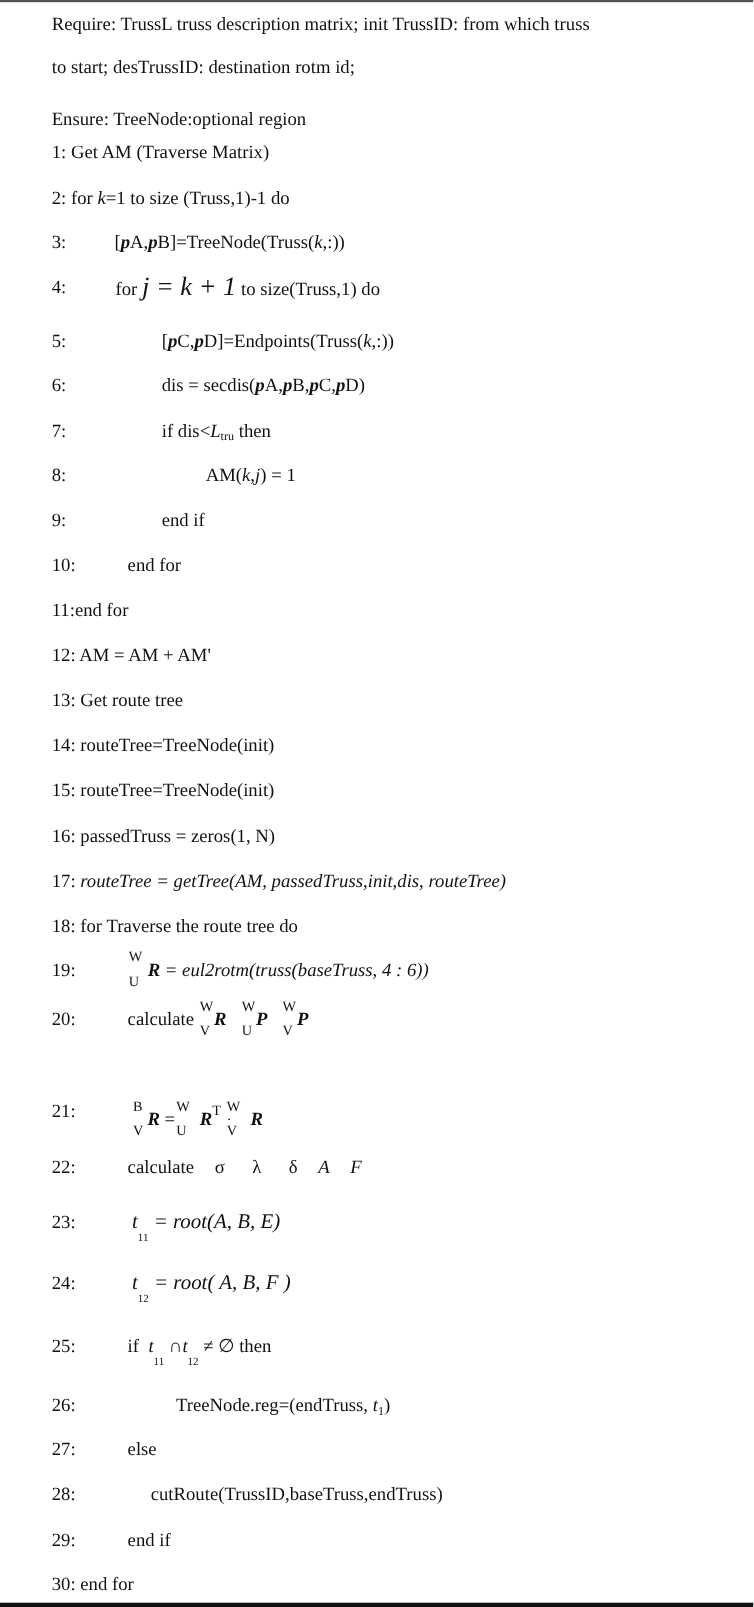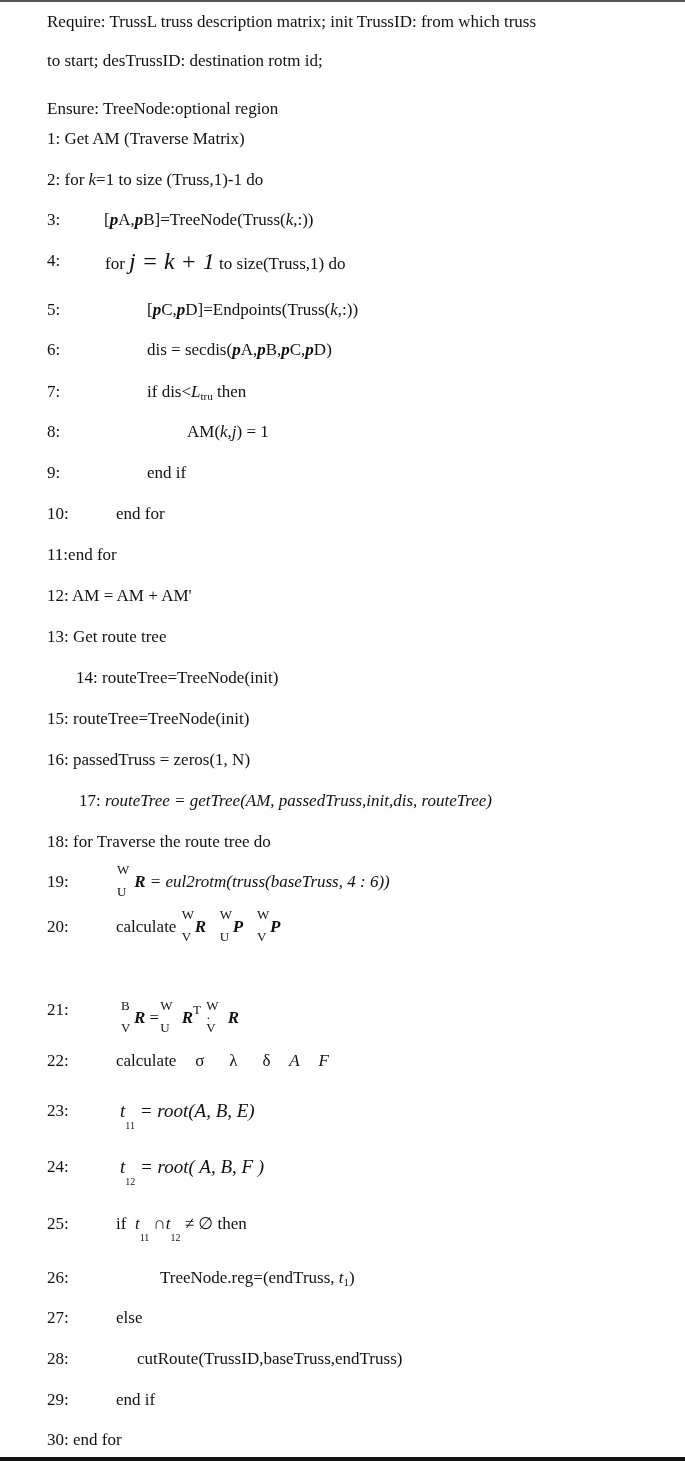--- a/index.html
+++ b/index.html
@@ -82,31 +82,31 @@
 <div class="line" style="top:545px;">
   <span>11:</span><b>end for</b>
 </div>
 
 <div class="line" style="top:586px;">
   <span>12:</span> <span>AM = AM + AM'</span>
 </div>
 <div class="line" style="top:627px;">
   <span>13:</span> <span>Get route tree</span>
 </div>
-<div class="line" style="top:668px;margin-left:29px;">
+<div class="line" style="top:668px;">
   <span>14:</span> <span>routeTree=TreeNode(init)</span>
 </div>
 <div class="line" style="top:709px;">
   <span>15:</span> <span>routeTree=TreeNode(init)</span>
 </div>
 <div class="line" style="top:750px;">
   <span>16:</span> <span>passedTruss = zeros(1, N)</span>
 </div>
 
-<div class="line" style="top:791px;margin-left:32px;">
+<div class="line" style="top:791px;">
   <span>17:</span> <i>routeTree = getTree(AM, passedTruss,init,dis, routeTree)</i>
 </div>
 
 <div class="line" style="top:832px;">
   <span>18:</span> <b>for</b><span> Traverse the route tree </span><b>do</b>
 </div>
 
 <div class="num" style="top:872px;">19:</div>
 <div class="code" style="left:116px; top:872px;">
   <span class="stack"><span class="up">W</span><span class="dn">U</span></span>

